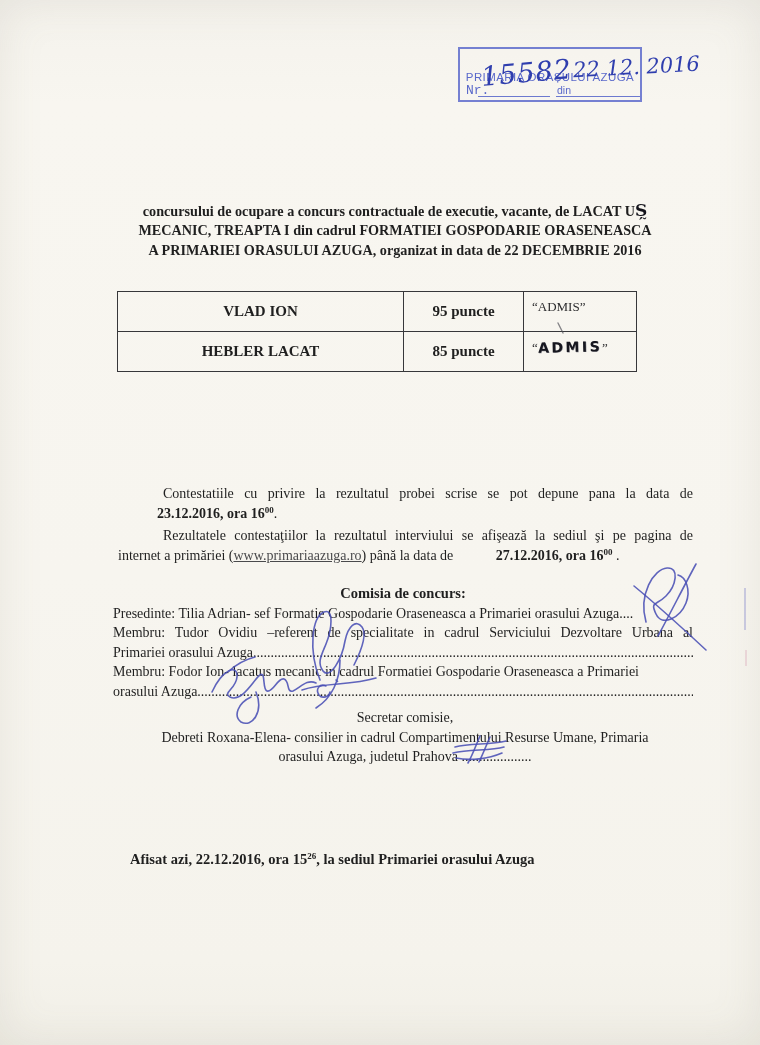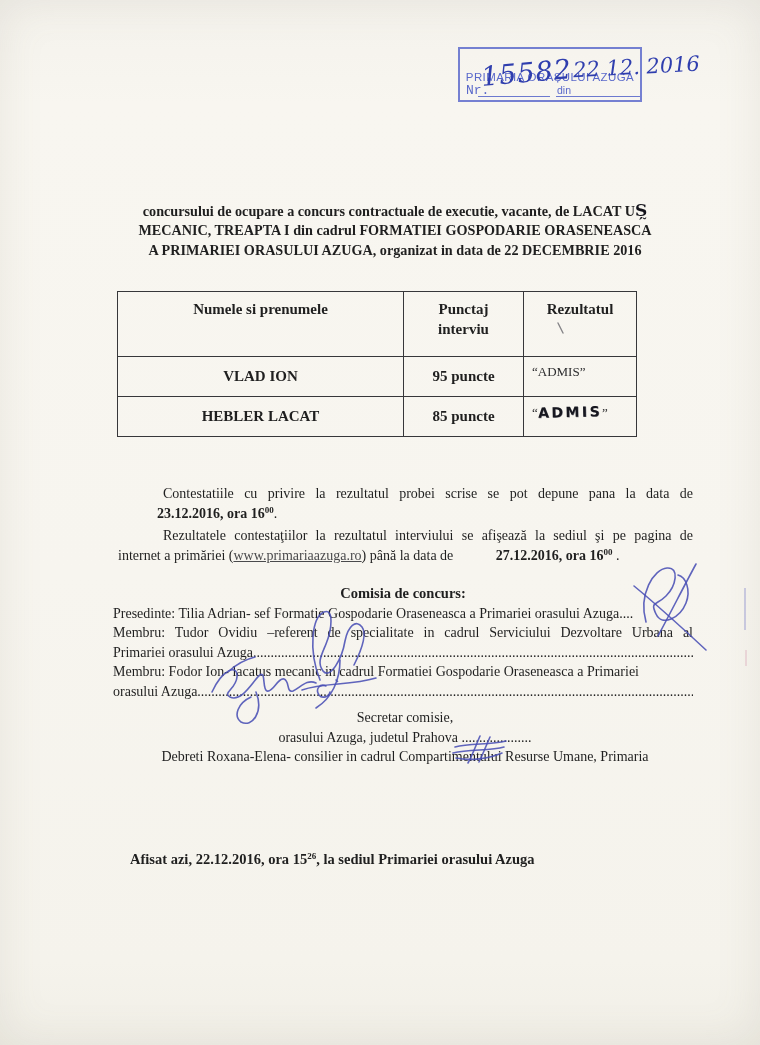--- a/index.html
+++ b/index.html
@@ -105,28 +105,20 @@
     <div>A PRIMARIEI ORASULUI AZUGA, organizat in data de 22 DECEMBRIE 2016</div>
   </div>
 
   <table class="results-table">
     <colgroup>
         <col class="col1">
         <col class="col2">
         <col class="col3">
       </colgroup>
     <tbody>
-        <tr>
-      <td class="hdr">Numele si prenumele</td>
-      <td class="hdr">
-        <div>Punctaj</div>
-        <div>interviu</div>
-      </td>
-      <td class="hdr">Rezultatul</td>
-    </tr>
     <tr class="row">
       <td class="cell-name">VLAD ION</td>
       <td class="cell-score">95 puncte</td>
       <td class="cell-result"><span>“</span><span>ADMIS</span><span>”</span></td>
     </tr>
     <tr class="row">
       <td class="cell-name">HEBLER LACAT</td>
       <td class="cell-score">85 puncte</td>
       <td class="cell-result"><span>“</span><span class="overwritten">ADMIS</span><span>”</span></td>
     </tr>
@@ -147,22 +139,22 @@
     <div class="commission-label">Comisia de concurs:</div>
     <div class="nowrap">Presedinte: Tilia Adrian- sef Formatie Gospodarie Oraseneasca a Primariei orasului Azuga....</div>
     <div class="jline">Membru: Tudor Ovidiu –referent de specialitate in cadrul Serviciului Dezvoltare Urbana al</div>
     <div class="nowrap">Primariei orasului Azuga..................................................................................................................................</div>
     <div>Membru: Fodor Ion- lacatus mecanic in cadrul Formatiei Gospodarie Oraseneasca a Primariei</div>
     <div class="nowrap">orasului Azuga......................................................................................................................................................</div>
   </div>
 
   <div class="secretary">
     <div>Secretar comisie,</div>
+    <div>Debreti Roxana-Elena- consilier in cadrul Compartimentului Resurse Umane, Primaria</div>
     <div>orasului Azuga, judetul Prahova  ....................</div>
-    <div>Debreti Roxana-Elena- consilier in cadrul Compartimentului Resurse Umane, Primaria</div>
   </div>
 
   <div class="footer"><span>Afisat azi, 22.12.2016, ora 15</span><span class="sup">26</span><span>, la sediul Primariei orasului Azuga</span></div>
 
   <svg class="sig" style="left:628px;top:560px;" width="82" height="92" viewBox="0 0 82 92">
     <path d="M18,62 C10,34 26,9 39,8 C52,7 48,26 38,36 C28,46 22,41 28,54 C34,67 52,58 58,43 C63,30 58,17 50,15"></path>
     <path d="M6,26 C28,44 50,64 78,90"></path>
     <path d="M68,4 C56,26 44,50 30,76"></path>
   </svg>
 

